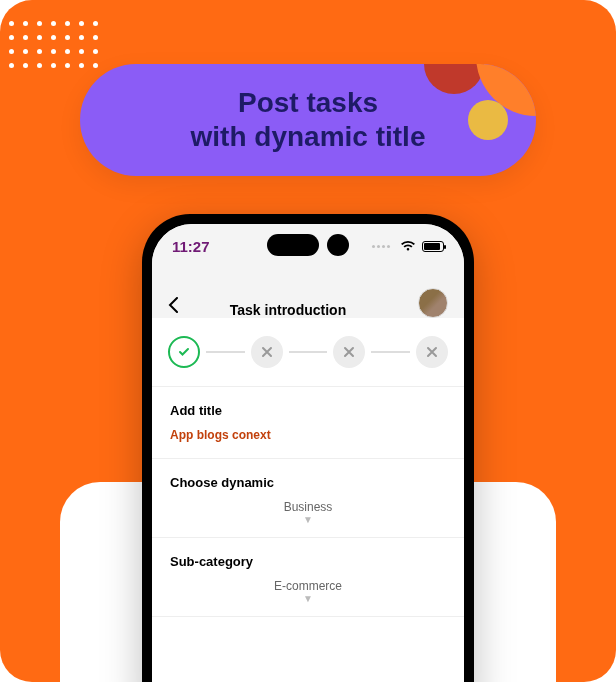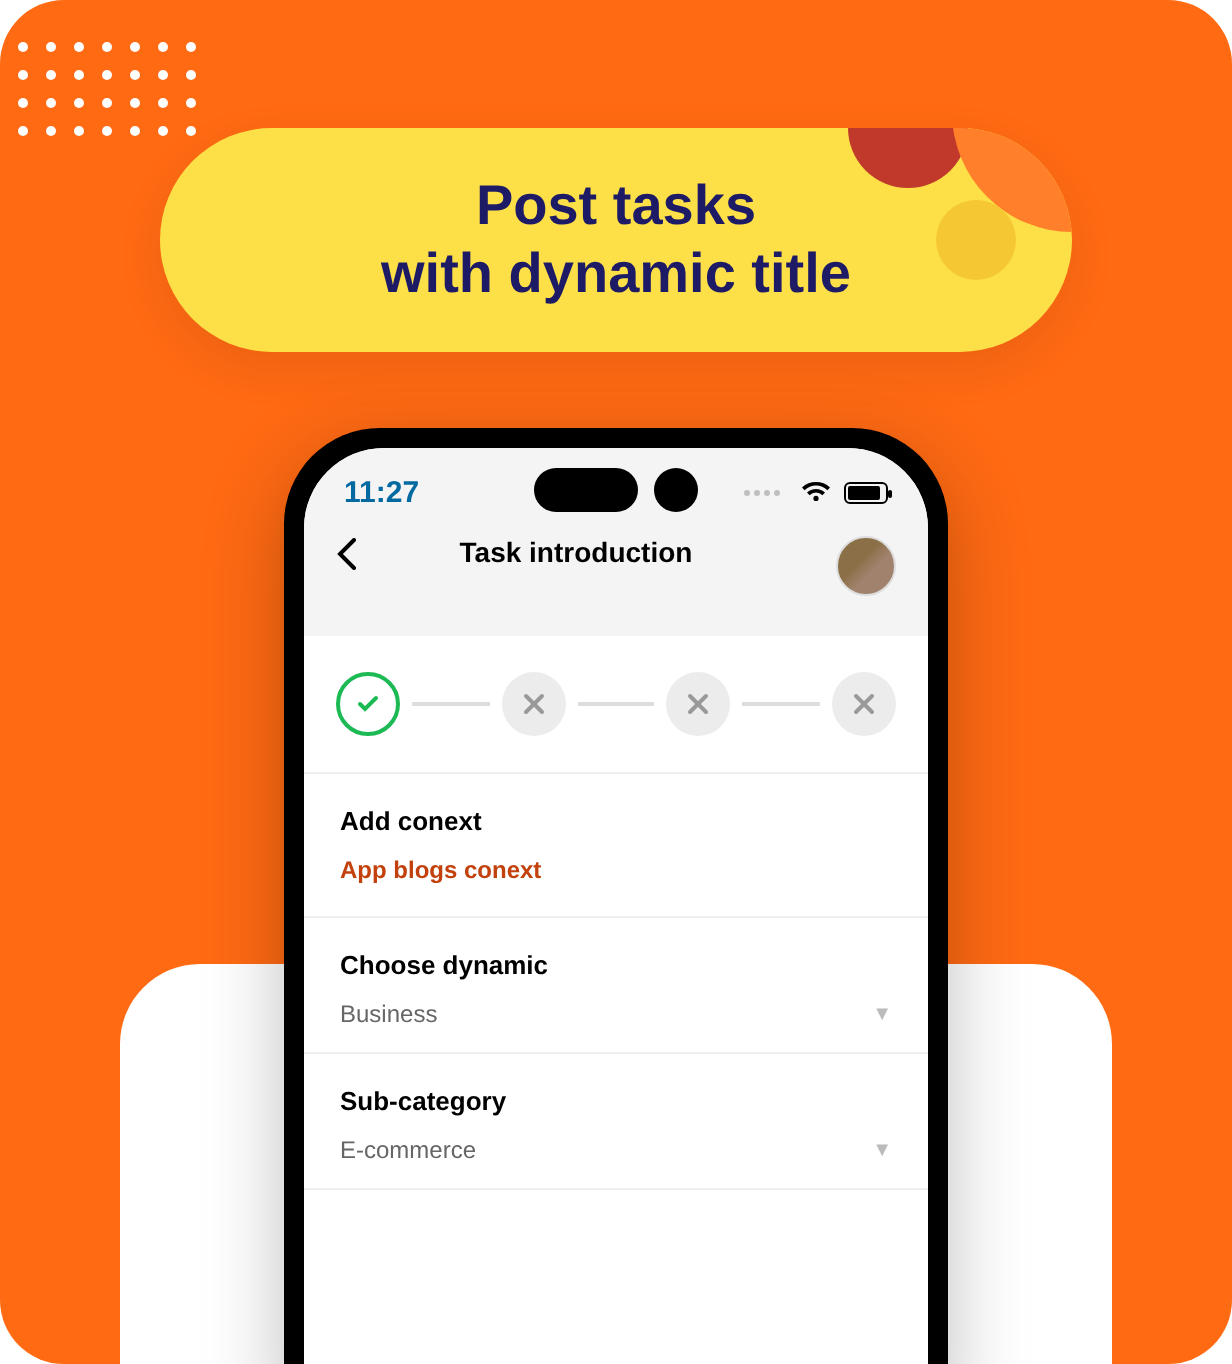--- a/index.html
+++ b/index.html
@@ -6,63 +6,63 @@
 body { font-family: -apple-system, BlinkMacSystemFont, "Segoe UI", sans-serif; width: 616px; height: 682px; overflow: hidden; background: #fff; }
 
 .canvas { position: relative; width: 616px; height: 682px; }
 
 .orange-bg { position: absolute; top: 0; left: 0; width: 616px; height: 682px; background: #ff6a13; border-radius: 32px; }
 
 .dots { position: absolute; top: 16px; left: 4px; display: grid; grid-template-columns: repeat(7, 14px); grid-template-rows: repeat(4, 14px); gap: 0; }
 .dots span { width: 14px; height: 14px; display: flex; align-items: center; justify-content: center; }
 .dots span::before { content: ""; width: 5px; height: 5px; background: #fff; border-radius: 50%; }
 
-.promo { position: absolute; top: 64px; left: 80px; width: 456px; height: 112px; background: #fde047; border-radius: 56px; display: flex; align-items: center; justify-content: center; overflow: hidden; box-shadow: 0 8px 24px rgba(0,0,0,0.08); }
+.promo { position: absolute; top: 64px; left: 80px; width: 456px; height: 112px; background: #8b5cf6; border-radius: 56px; display: flex; align-items: center; justify-content: center; overflow: hidden; box-shadow: 0 8px 24px rgba(0,0,0,0.08); }
 .promo-text { color: #1e1b66; font-weight: 800; font-size: 28px; line-height: 1.2; text-align: center; }
 .promo-deco { position: absolute; top: 0; right: 0; width: 110px; height: 70px; }
 .promo-deco .q1 { position: absolute; top: -30px; right: 52px; width: 60px; height: 60px; background: #c0392b; border-radius: 50%; }
 .promo-deco .q2 { position: absolute; top: -8px; right: 0px; width: 60px; height: 60px; background: #ff7f2a; border-bottom-left-radius: 60px; }
 .promo-deco .q3 { position: absolute; top: 36px; right: 28px; width: 40px; height: 40px; background: #f4c430; border-radius: 50%; opacity: 0.9; }
 
 .white-card-back { position: absolute; bottom: -40px; left: 60px; width: 496px; height: 240px; background: #fff; border-radius: 40px; }
 
 .phone { position: absolute; top: 214px; left: 142px; width: 332px; height: 520px; background: #000; border-radius: 48px; padding: 10px; box-shadow: 0 12px 40px rgba(0,0,0,0.25); }
 .phone-inner { background: #f4f4f4; width: 100%; height: 100%; border-radius: 40px; overflow: hidden; position: relative; }
 
 .status-bar { height: 44px; display: flex; align-items: center; justify-content: space-between; padding: 0 20px; background: #f4f4f4; position: relative; }
-.status-time { font-weight: 700; font-size: 15px; color: #0369a1; }
+.status-time { font-weight: 700; font-size: 15px; color: #701a75; }
 .status-right { display: flex; align-items: center; gap: 6px; }
 .sig-dots { display: flex; gap: 2px; margin-right: 4px; }
 .sig-dots span { width: 3px; height: 3px; background: #c0c0c0; border-radius: 50%; }
 .wifi { width: 16px; height: 12px; }
 .battery { width: 22px; height: 11px; border: 1.5px solid #000; border-radius: 3px; position: relative; }
 .battery::after { content: ""; position: absolute; right: -3px; top: 3px; width: 2px; height: 4px; background: #000; border-radius: 1px; }
 .battery-fill { position: absolute; left: 1px; top: 1px; bottom: 1px; width: 16px; background: #000; border-radius: 1px; }
 
 .notch-area { position: absolute; top: 10px; left: 50%; transform: translateX(-50%); display: flex; align-items: center; gap: 8px; }
 .island { width: 52px; height: 22px; background: #000; border-radius: 12px; }
 .island.circle { width: 22px; }
 
-.app-header { height: 50px; display: flex; align-items: flex-start; padding: 0 16px; gap: 12px; background: #f4f4f4; }
+.app-header { height: 50px; display: flex; align-items: flex-end; padding: 0 16px; gap: 12px; background: #f4f4f4; }
 .back-btn { font-size: 20px; color: #000; font-weight: 300; }
 .header-title { flex: 1; text-align: center; font-size: 14px; font-weight: 600; color: #000; margin-left: -20px; }
 .avatar { width: 30px; height: 30px; border-radius: 50%; background: linear-gradient(135deg, #8b6f47 40%, #a0826d 60%); border: 1px solid #ddd; }
 
 .content { background: #fff; height: calc(100% - 94px); overflow: hidden; }
 
 .stepper { display: flex; align-items: center; padding: 18px 16px; gap: 0; border-bottom: 1px solid #eee; }
 .step { width: 32px; height: 32px; border-radius: 50%; display: flex; align-items: center; justify-content: center; flex-shrink: 0; }
 .step.done { border: 2px solid #1db954; color: #1db954; background: #fff; }
 .step.pending { background: #ececec; color: #999; }
 .step-line { flex: 1; height: 2px; background: #ddd; margin: 0 6px; }
 
 .form-section { padding: 16px 18px 8px; border-bottom: 1px solid #eee; }
 .form-label { font-size: 13px; font-weight: 700; color: #000; margin-bottom: 10px; }
 .form-value { font-size: 12px; color: #c2410c; font-weight: 600; padding-bottom: 8px; }
-.form-select { display: flex; align-items: center; justify-content: space-between; padding-bottom: 4px; }
+.form-select { display: flex; align-items: center; justify-content: space-between; padding-bottom: 4px; flex-direction: column; }
 .select-value { font-size: 12px; color: #666; }
 .chevron { color: #bbb; font-size: 10px; }
 </style>
 </head>
 <body>
 
 <div class="canvas">
   <div class="orange-bg"></div>
 
   <div class="dots">
@@ -167,21 +167,21 @@
           </div>
           <div class="step-line"></div>
           <div class="step pending">
             <svg width="12" height="12" viewBox="0 0 12 12">
                 <path d="M2 2l8 8M10 2l-8 8" stroke="#999" stroke-width="2" stroke-linecap="round"></path>
               </svg>
           </div>
         </div>
 
         <div class="form-section">
-          <div class="form-label">Add conext</div>
+          <div class="form-label">Add title</div>
           <div class="form-value">App blogs conext</div>
         </div>
 
         <div class="form-section">
           <div class="form-label">Choose dynamic</div>
           <div class="form-select">
             <span class="select-value">Business</span>
             <span class="chevron">▼</span>
           </div>
         </div>

